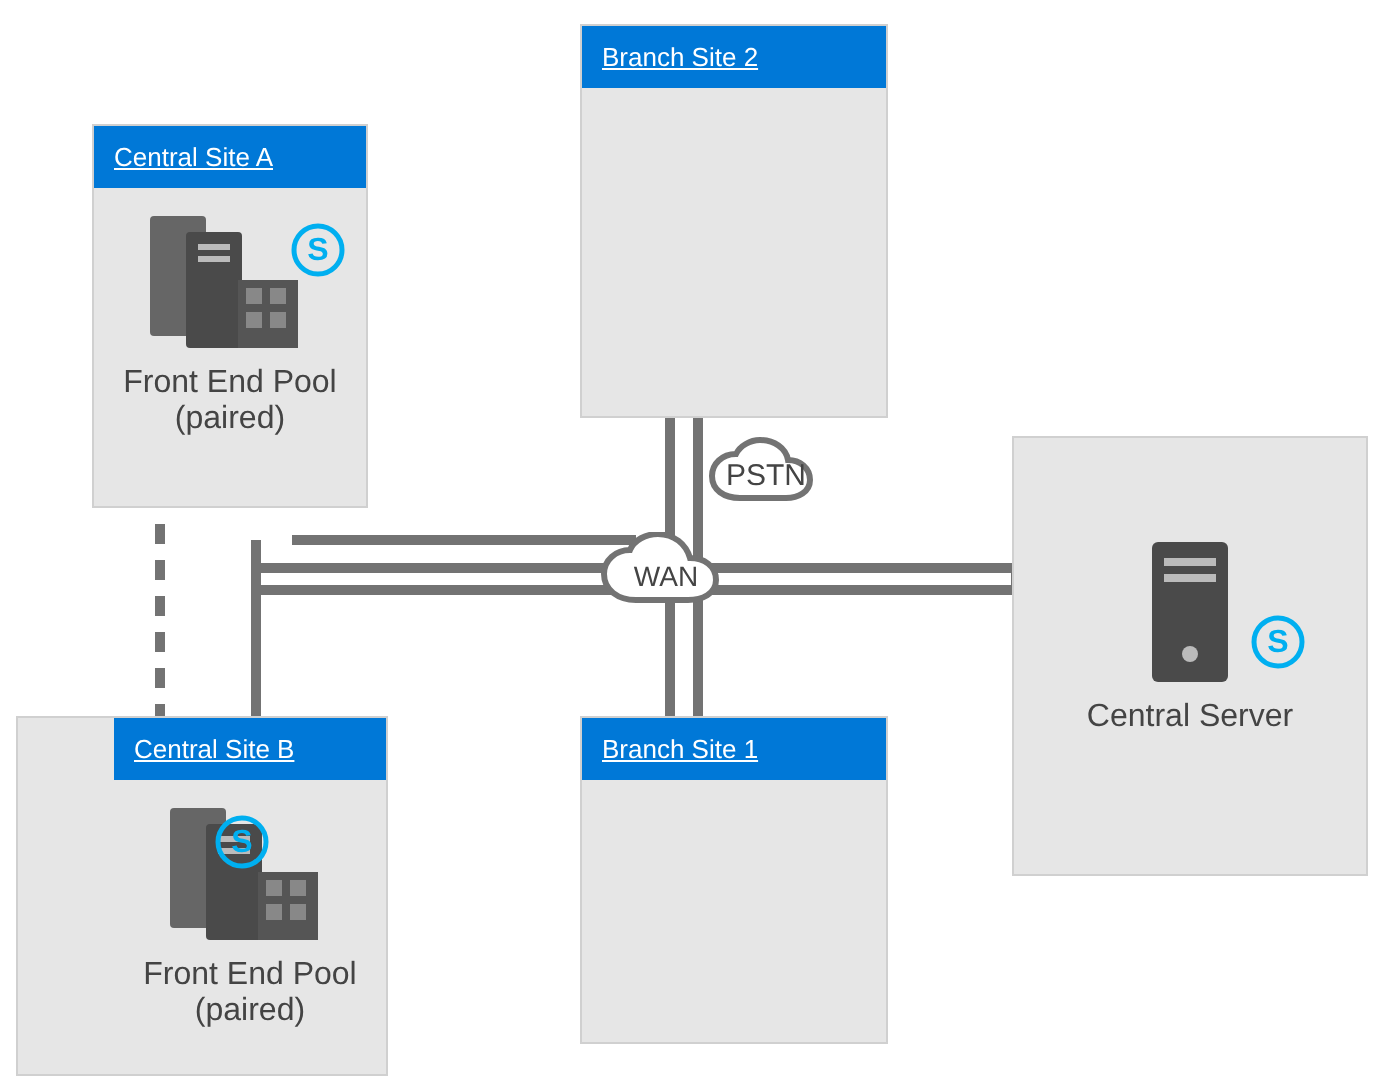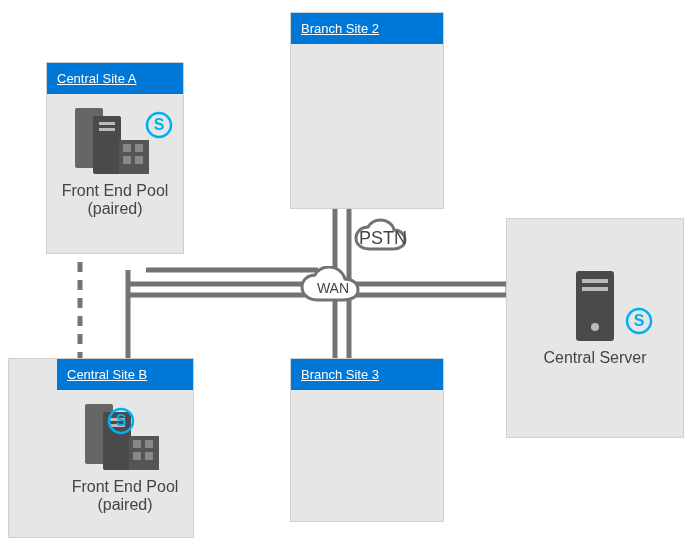--- a/index.html
+++ b/index.html
@@ -90,21 +90,21 @@
             <circle cx="14" cy="14" r="12" fill="none" stroke="#00aff0" stroke-width="2.5"></circle>
             <text x="14" y="19" text-anchor="middle" font-size="16" font-weight="bold" fill="#00aff0">S</text>
           </svg>
       </span>
       <div>Front End Pool</div>
       <div>(paired)</div>
     </div>
   </div>
 
   <div class="box" style="left:290px;top:358px;width:152px;height:162px;">
-    <div class="hdr">Branch Site 3</div>
+    <div class="hdr">Branch Site 1</div>
     <div class="body"></div>
   </div>
 
   <div class="box" style="left:506px;top:218px;width:176px;height:218px;">
     <div class="body" style="padding-top:48px;">
       <span>
         <svg width="58" height="78" viewBox="0 0 58 78">
           <rect x="10" y="4" width="38" height="70" rx="3" fill="#4a4a4a"></rect>
           <rect x="16" y="12" width="26" height="4" fill="#bbb"></rect>
           <rect x="16" y="20" width="26" height="4" fill="#bbb"></rect>
@@ -125,16 +125,16 @@
     <svg width="70" height="42" viewBox="0 0 70 42">
       <path d="M20 34c-9 0-16-5-16-13 0-7 6-12 13-12 2-5 8-8 14-8 8 0 14 5 16 12 7 0 13 4 13 11s-7 10-14 10H20z" fill="#fff" stroke="#737373" stroke-width="3"></path>
     </svg>
     <div class="lbl">WAN</div>
   </div>
 
   <div class="cloud" style="left:352px;top:218px;width:62px;height:38px;">
     <svg width="62" height="38" viewBox="0 0 62 38">
       <path d="M18 31c-8 0-14-4-14-11 0-6 5-11 12-11 2-4 7-7 12-7 7 0 13 4 14 10 6 0 11 4 11 10s-6 9-12 9H18z" fill="#fff" stroke="#737373" stroke-width="3"></path>
     </svg>
-    <div class="lbl" style="font-size:18px;text-align:center;">PSTN</div>
+    <div class="lbl" style="font-size:15px;text-align:center;">PSTN</div>
   </div>
 
 </div>
 
 </body></html>

